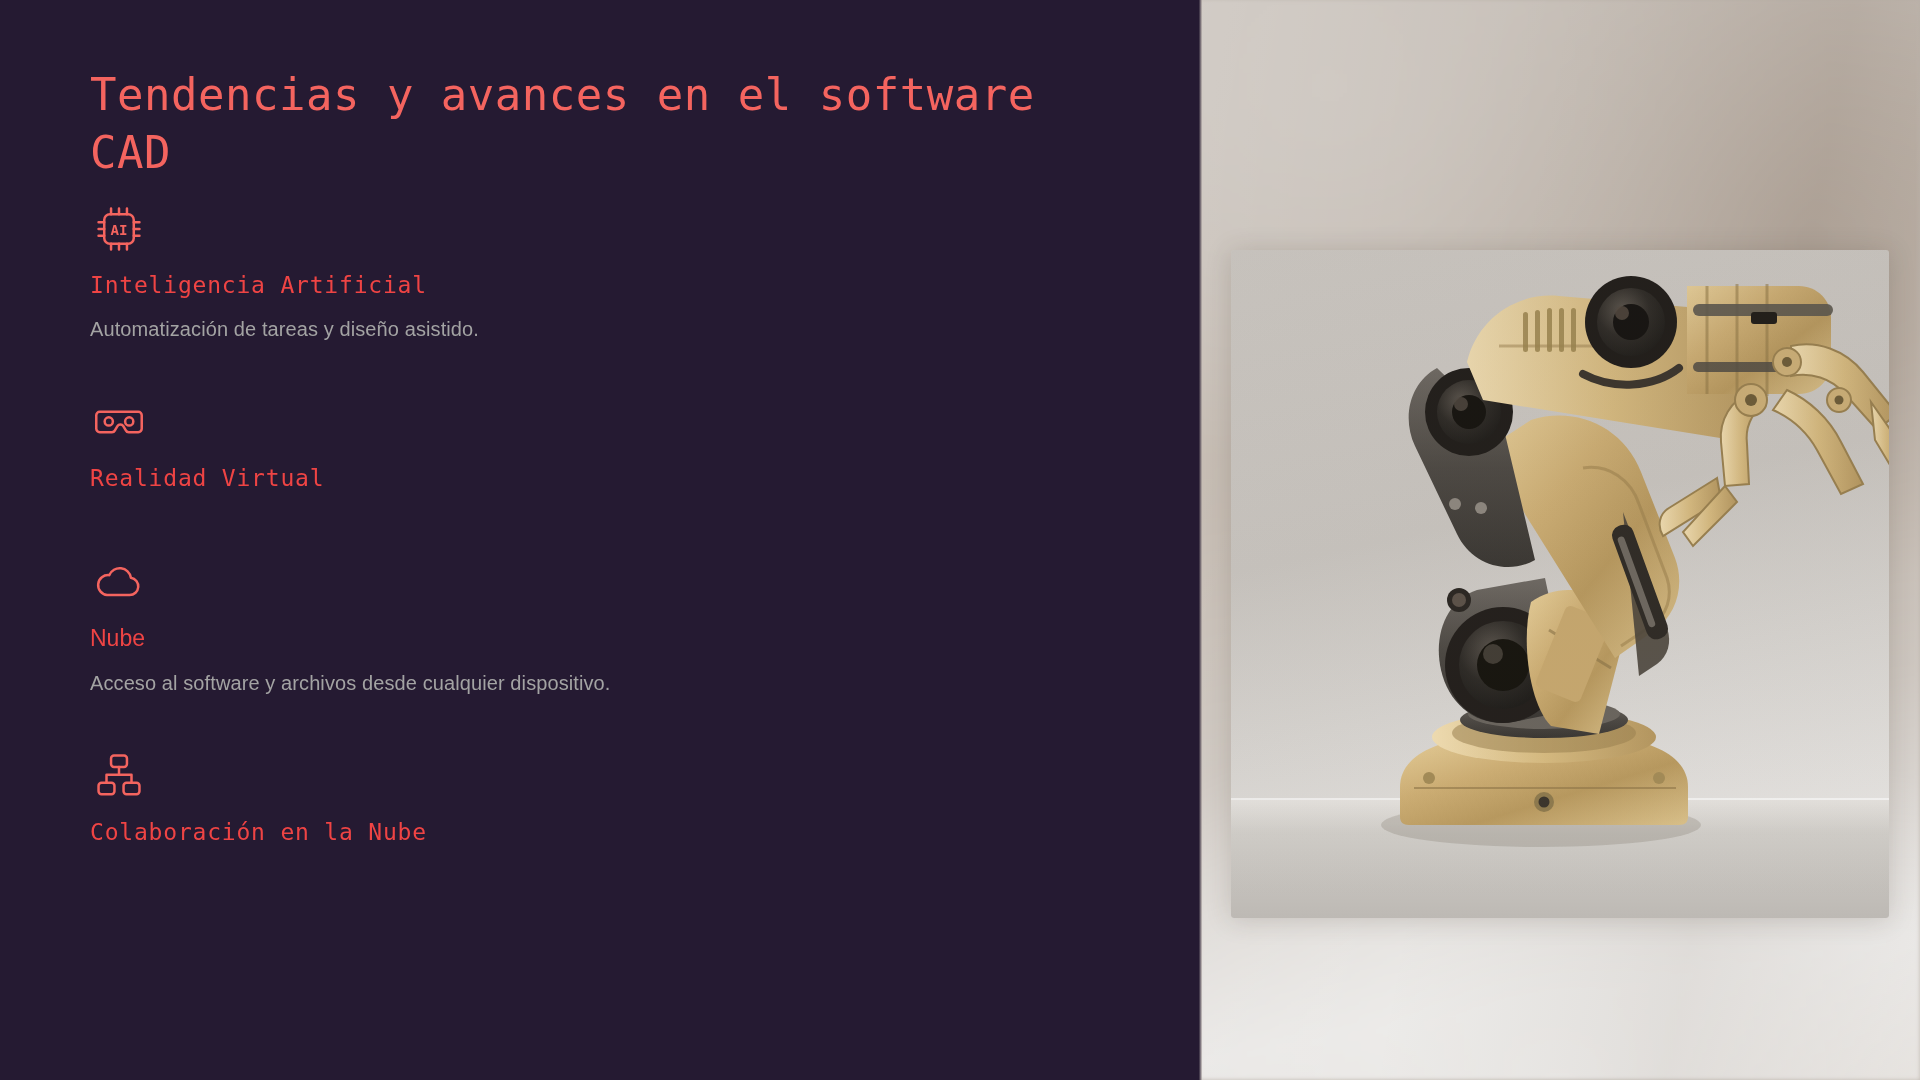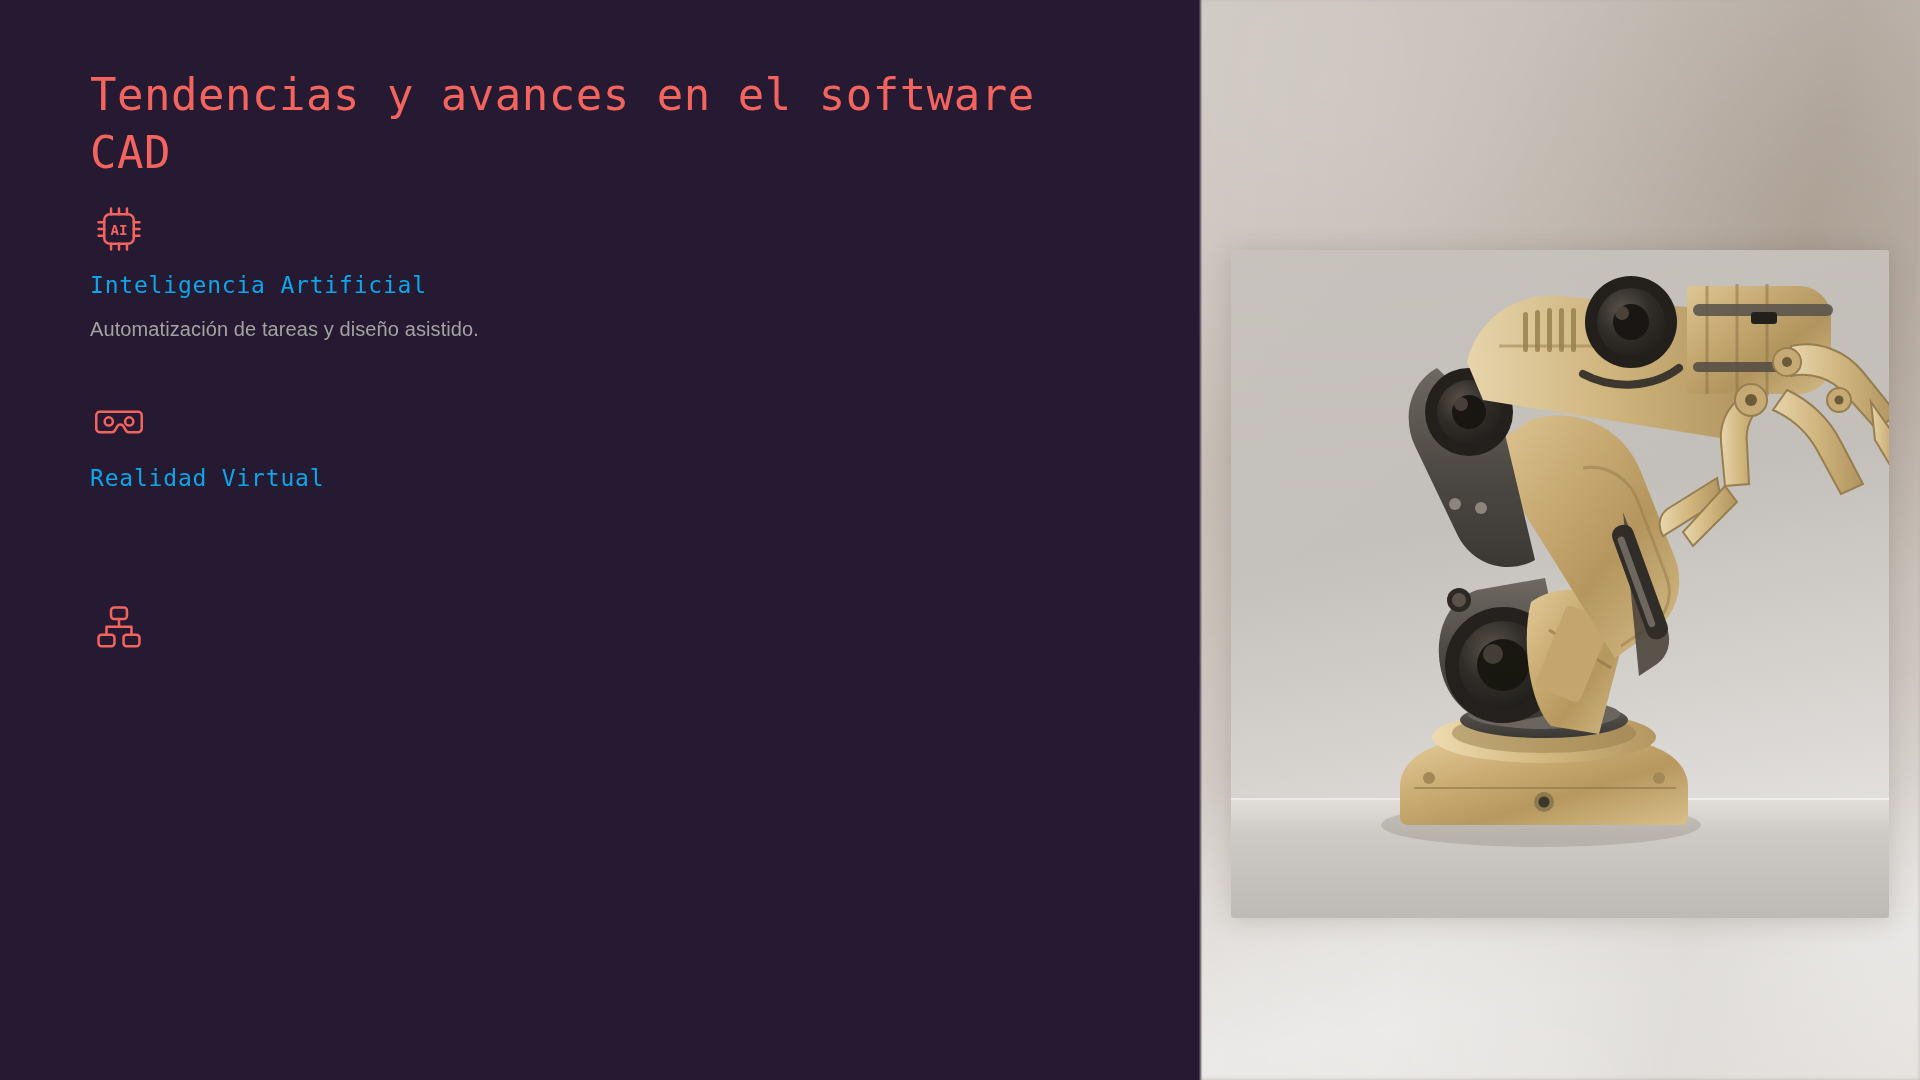--- a/index.html
+++ b/index.html
@@ -44,21 +44,21 @@
     display:block;
     margin-bottom:18px;
     text-decoration:underline;
   }
   .feat-icon svg { display:block; width:100%; height:100%; }
 
   .feat-title {
     font-family:"DejaVu Sans Mono", "Liberation Mono", monospace;
     font-size:23px;
     font-weight:400;
-    color:#0ea5e9;
+    color:#ef4444;
     letter-spacing:0.8px;
     margin-bottom:20px;
   }
   .feat-title.sans {
     font-family:"Liberation Sans", sans-serif;
     letter-spacing:0px;
     font-size:23px;
   }
 
   .feat-desc {
@@ -156,32 +156,42 @@
             <path d="M7 13h34a3 3 0 0 1 3 3v12a3 3 0 0 1-3 3h-8.4c-1.1 0-2.1-.6-2.6-1.6l-2.2-3.8a3 3 0 0 0-5.2 0l-2.2 3.8c-.5 1-1.5 1.6-2.6 1.6H7a3 3 0 0 1-3-3V16a3 3 0 0 1 3-3z"></path>
             <circle cx="15" cy="21.5" r="3.6"></circle>
             <circle cx="33" cy="21.5" r="3.6"></circle>
           </svg>
         </span>
         <div class="feat-title">Realidad Virtual</div>
       </div>
 
       <div class="gap-1"></div>
 
+      <div class="feature">
+        <span class="feat-icon">
+          <svg viewBox="0 0 48 44" fill="none" stroke="#f4645f" stroke-width="2.2" stroke-linecap="round" stroke-linejoin="round">
+            <path d="M13.5 33.5h19.8a7.7 7.7 0 0 0 1.2-15.3 10 10 0 0 0-19.1-2.2 8.2 8.2 0 0 0-1.9 17.5z"></path>
+          </svg>
+        </span>
+        <div class="feat-title sans">Nube</div>
+        <div class="feat-desc">Acceso al software y archivos desde cualquier dispositivo.</div>
+      </div>
 
       <div class="gap-1"></div>
 
       <div class="feature">
         <span class="feat-icon">
           <svg viewBox="0 0 48 44" fill="none" stroke="#f4645f" stroke-width="2.2" stroke-linecap="round" stroke-linejoin="round">
             <rect x="17" y="4" width="14" height="10" rx="2.6"></rect>
             <rect x="6" y="28" width="14" height="10" rx="2.6"></rect>
             <rect x="28" y="28" width="14" height="10" rx="2.6"></rect>
             <path d="M24 14v7M13 21h22M13 21v7M35 21v7"></path>
           </svg>
         </span>
+        <div class="feat-title">Colaboración en la Nube</div>
         <div class="feat-desc"></div>
       </div>
 
     </div>
   </div>
 
   <div class="right-panel">
     <div class="backdrop"></div>
     <div class="backdrop-sheen"></div>
 

